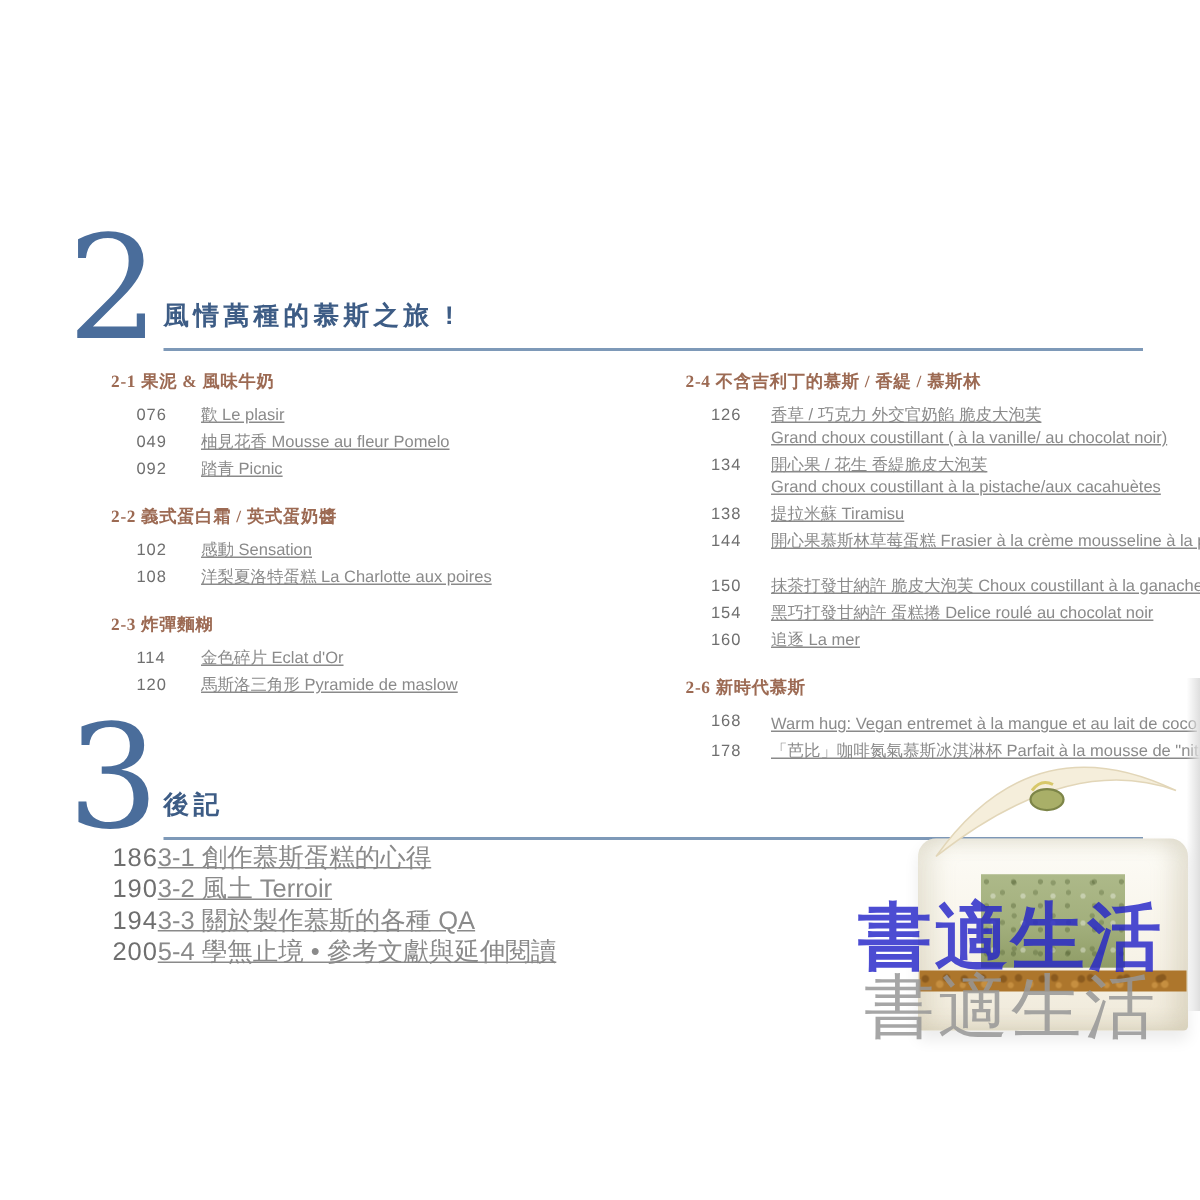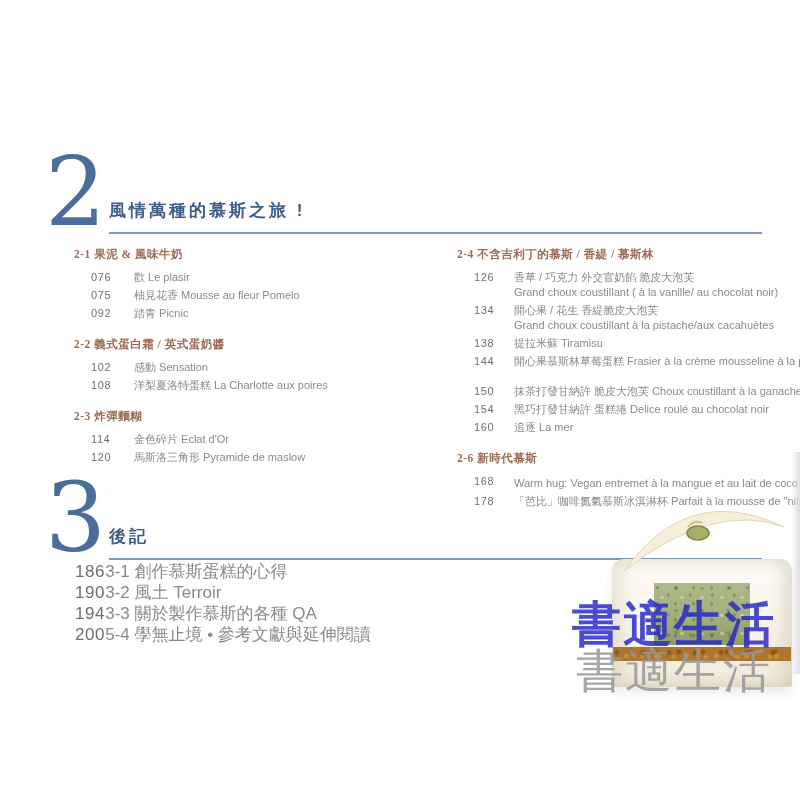--- a/index.html
+++ b/index.html
@@ -20,21 +20,21 @@
   .col{position:absolute;top:247px;font-size:11px;color:#8a8a8a;margin-left:12px;}
   .col.left{left:62px;width:335px;}
   .col.right{left:445px;width:348px;}
   .section{margin-bottom:17px;}
   .sec-title{color:#9c6a53;font-weight:bold;font-size:11.5px;margin-bottom:9px;
              font-family:"Liberation Serif",serif;letter-spacing:0.5px;white-space:nowrap;}
   .row{display:flex;margin-bottom:5px;line-height:13px;}
   .pg{flex:0 0 43px;color:#6f6f6f;letter-spacing:0.6px;padding-left:17px;}
   .col.right .pg{flex-basis:40px;}
   .txt{min-width:0;}
-  .l1,.l2{display:block;white-space:nowrap;}
+  .l1,.l2{display:block;white-space:nowrap;text-decoration:underline;}
   .l2{margin-top:2px;}
 
   
   .ch3-list{position:absolute;left:58px;top:565px;font-size:17px;color:#8a8a8a;}
   .ch3-list .row{margin-bottom:8px;}
   .ch3-list .pg{flex-basis:27px;}
 
   
   .cake{position:absolute;left:608px;top:497px;width:186px;height:200px;}
   .cake-body{position:absolute;left:4px;top:62px;width:180px;height:128px;
@@ -85,21 +85,21 @@
 
     <div class="section">
       <div class="sec-title">2-1 果泥 &amp; 風味牛奶</div>
       <div class="row">
         <span class="pg">076</span>
         <span class="txt">
             <span class="l1">歡 Le plasir</span>
           </span>
       </div>
       <div class="row">
-        <span class="pg">075</span>
+        <span class="pg">049</span>
         <span class="txt">
             <span class="l1">柚見花香 Mousse au fleur Pomelo</span>
           </span>
       </div>
       <div class="row">
         <span class="pg">092</span>
         <span class="txt">
             <span class="l1">踏青 Picnic</span>
           </span>
       </div>

